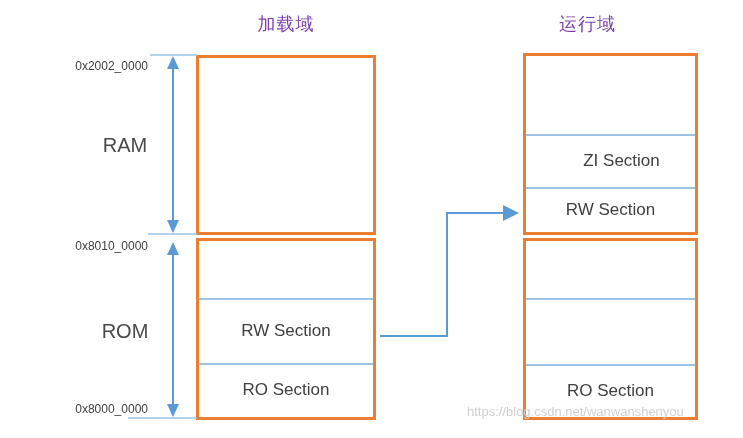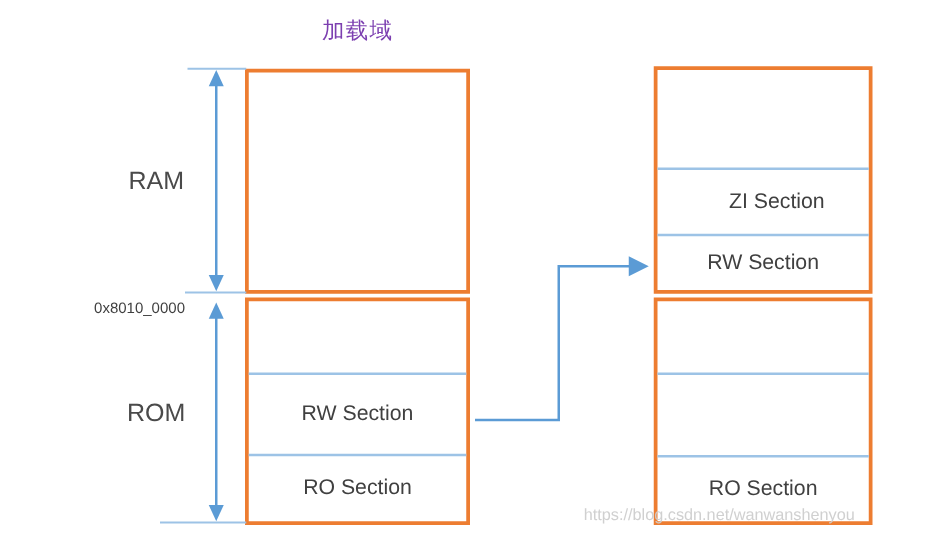--- a/index.html
+++ b/index.html
@@ -80,22 +80,25 @@
     white-space:nowrap;
     z-index:5;
   }
 </style>
 </head>
 <body>
 
 <div id="canvas">
 
   <div class="title" id="title-load">加载域</div>
+  <div class="title" id="title-run">运行域</div>
 
+  <div class="addr" id="addr-ram-top">0x2002_0000</div>
   <div class="addr" id="addr-rom-top">0x8010_0000</div>
+  <div class="addr" id="addr-rom-bottom">0x8000_0000</div>
 
   <div class="mem-label" id="rom-label">ROM</div>
   <div class="mem-label" id="ram-label">RAM</div>
 
   <div class="membox" id="ram-box"></div>
 
   <div class="membox" id="rom-box">
     <div class="divider" style="top:57px;"></div>
     <div class="section-label" style="top:57px;height:66px;">RW Section</div>
     <div class="divider" style="top:122px;"></div>

